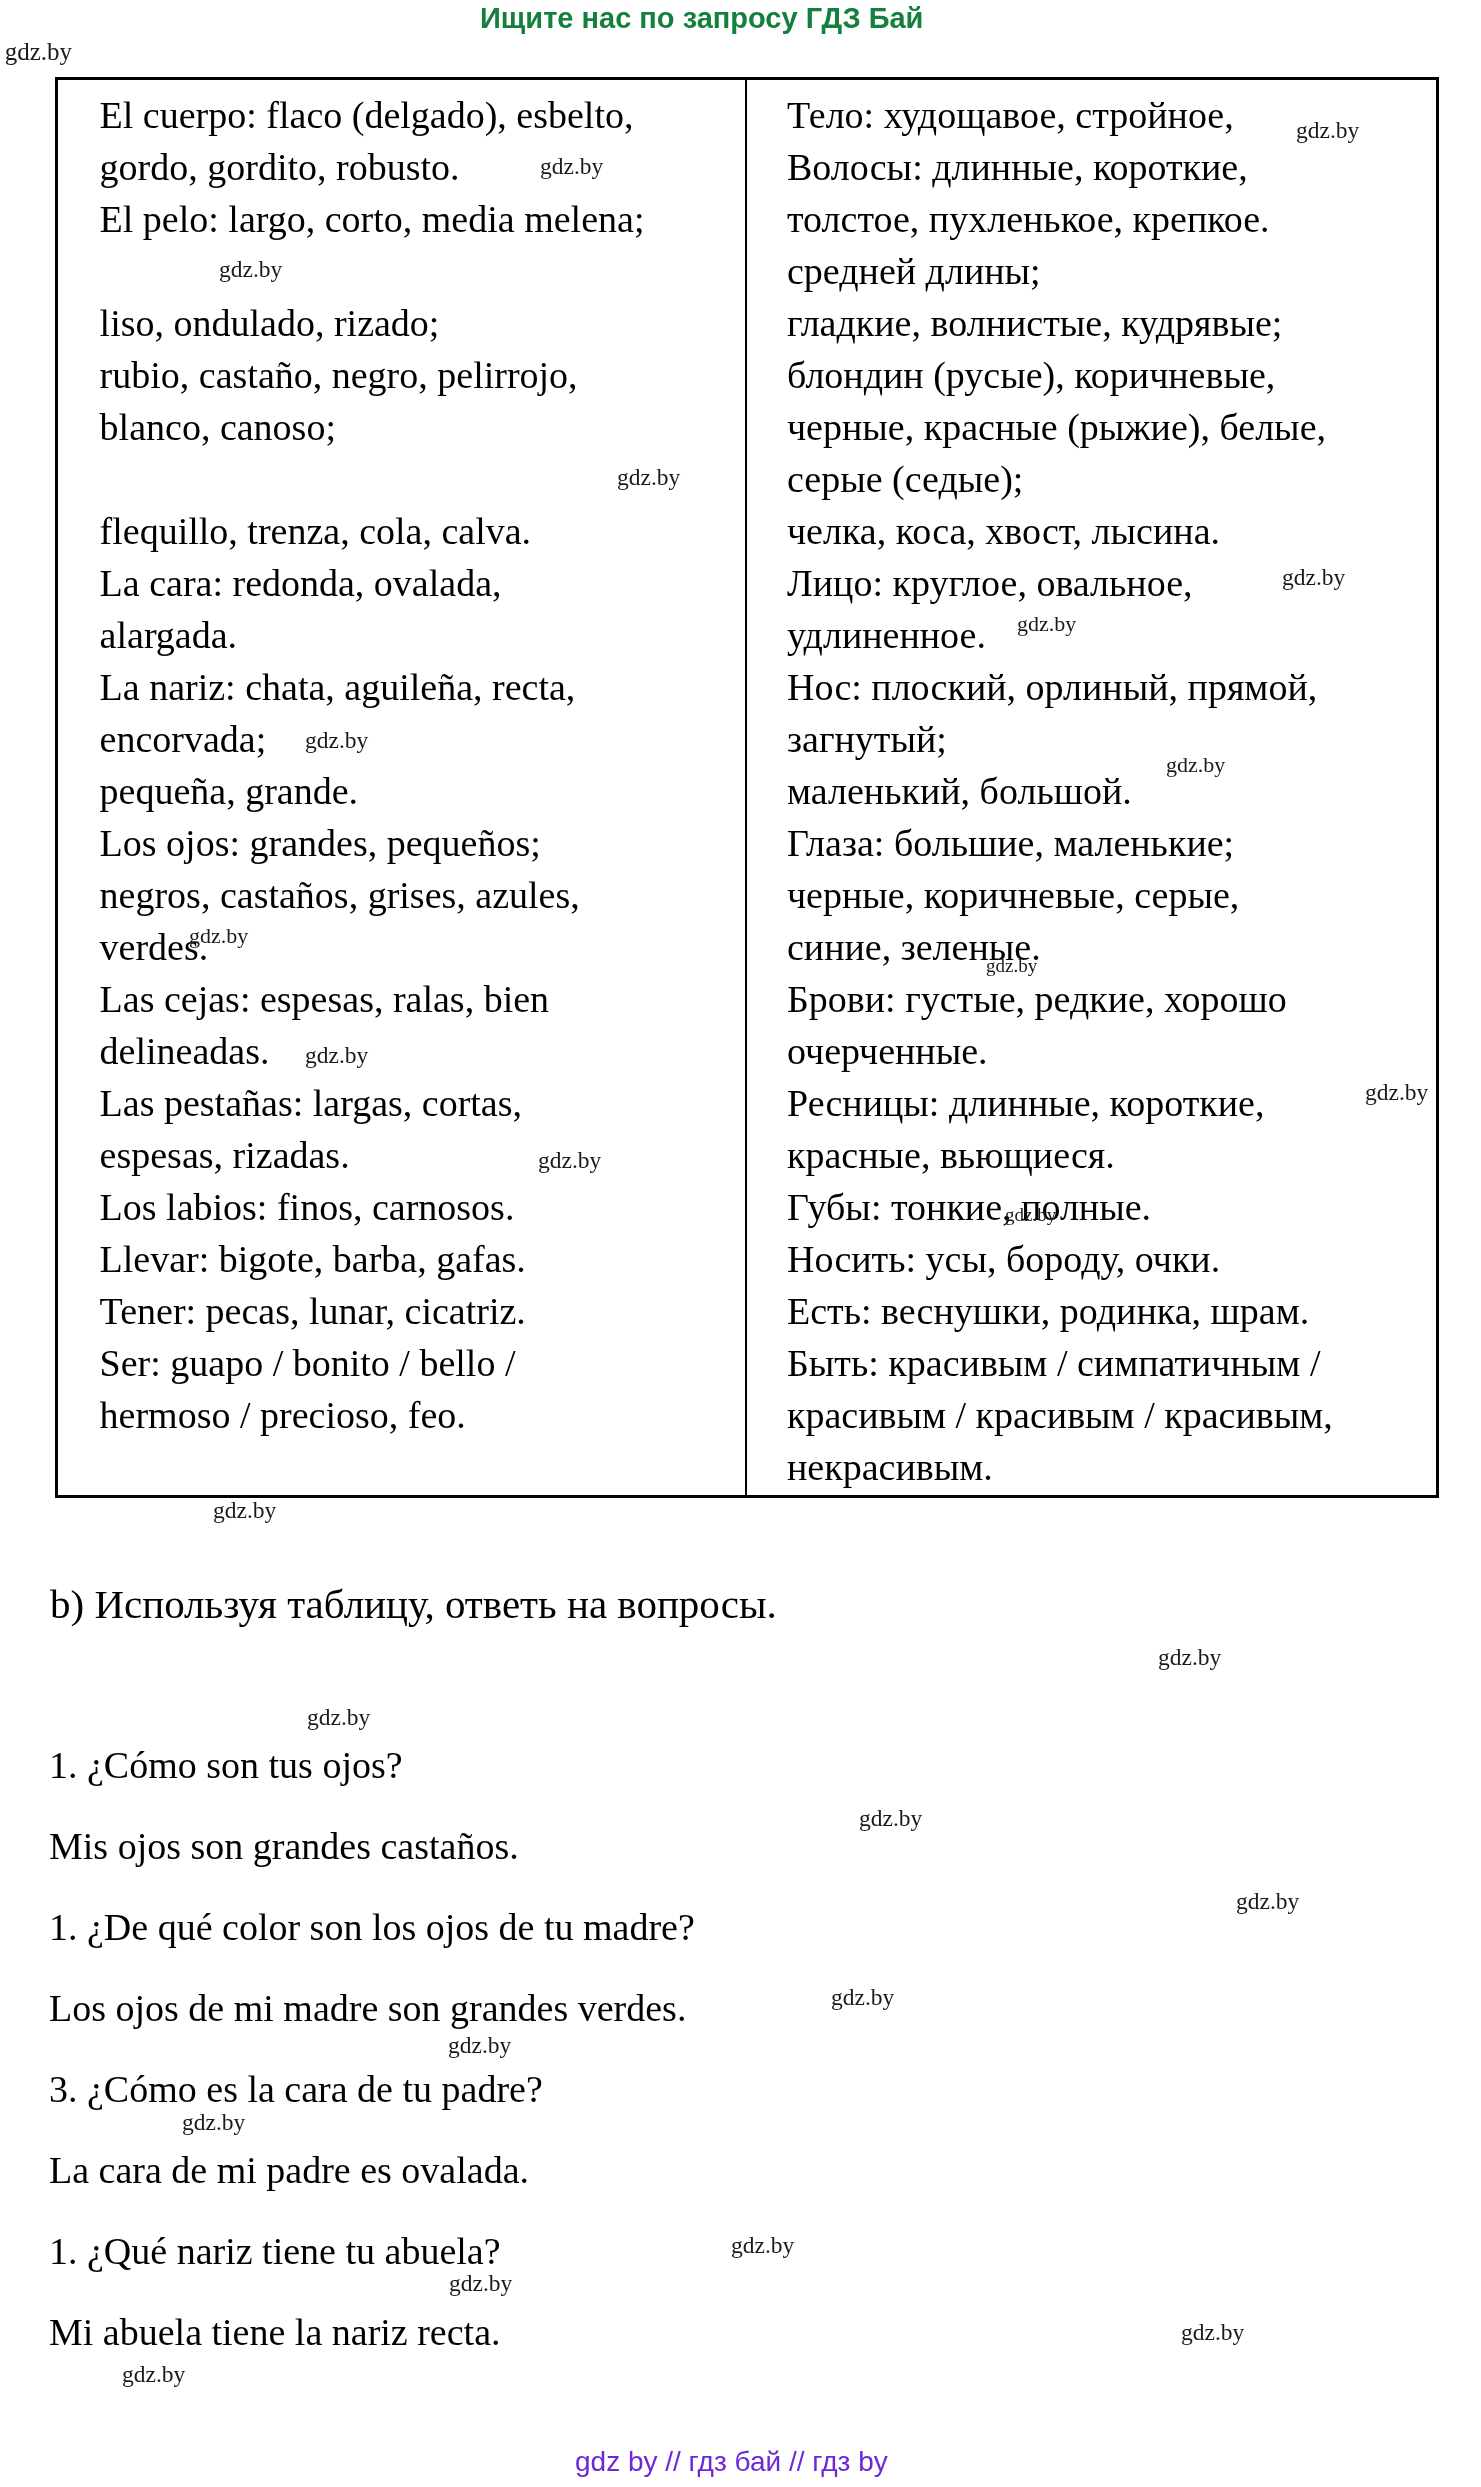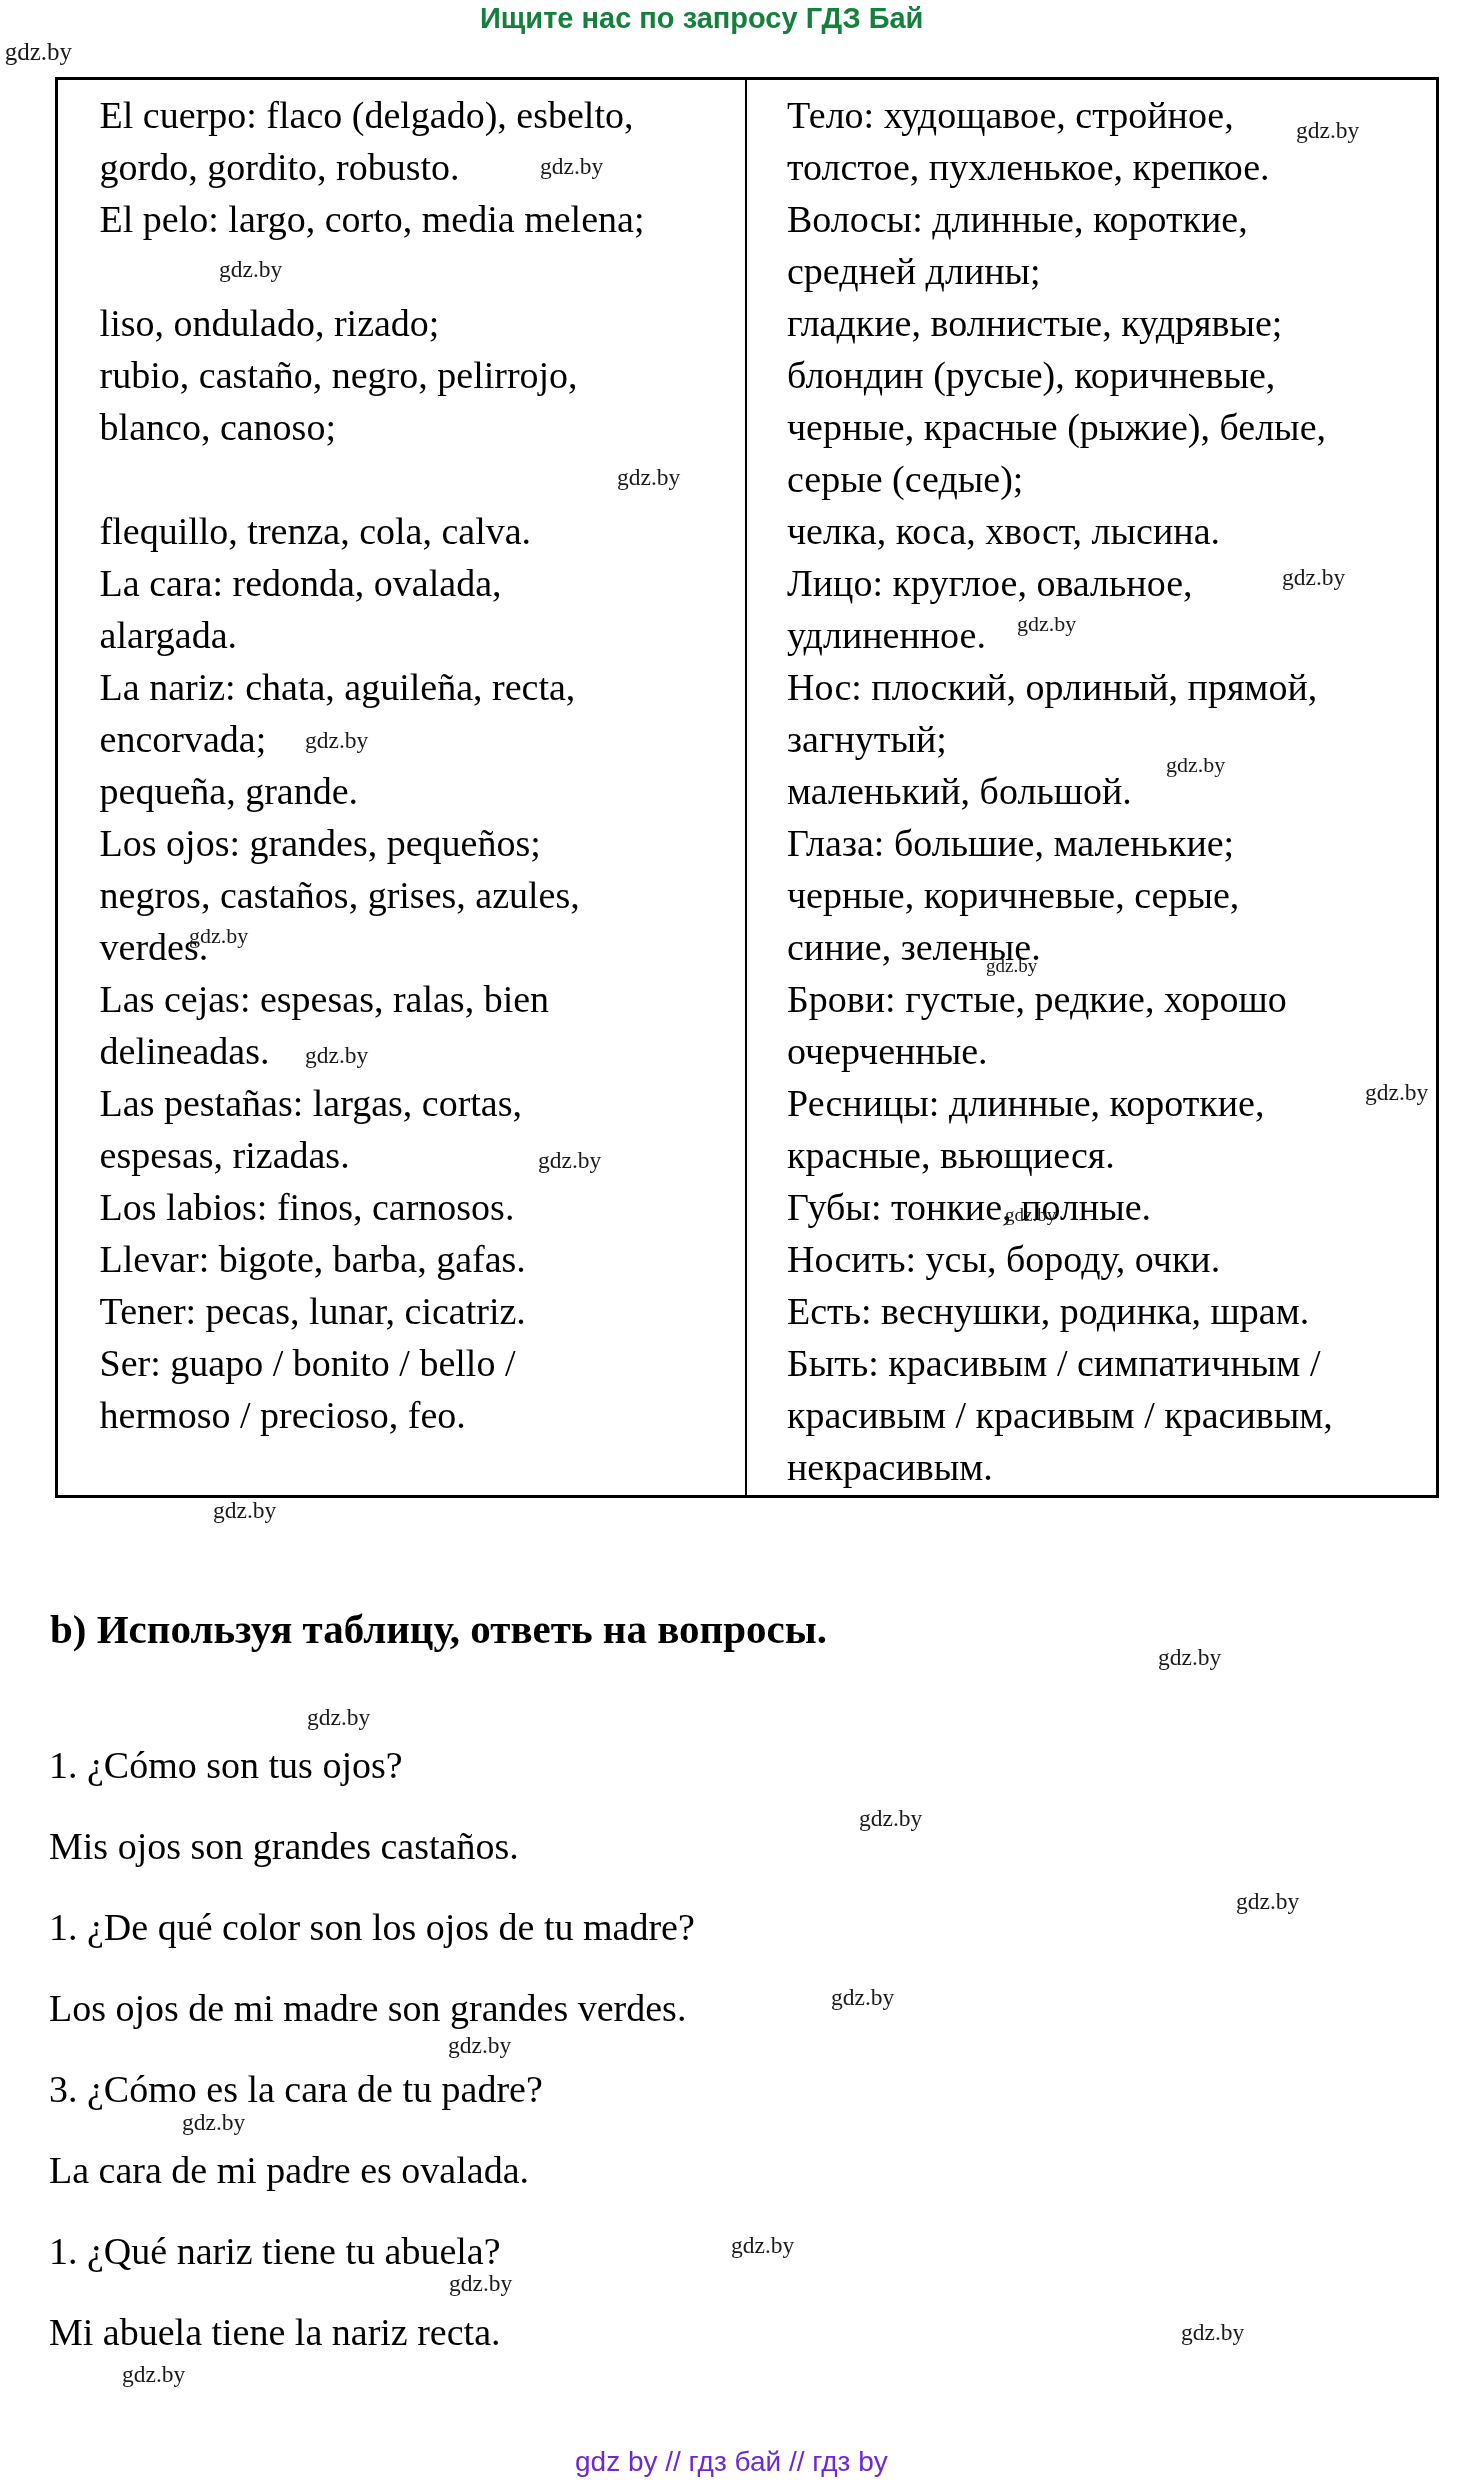--- a/index.html
+++ b/index.html
@@ -31,23 +31,22 @@
     font-size:38px;
     white-space:nowrap;
   }
   .col-left{left:15.6px;width:669px;}
   .col-left .tline{height:52px;line-height:52px;}
   .col-right{left:703px;right:0;}
   .col-right .tline{height:52px;line-height:52px;}
   .tline{overflow:visible;margin-left:26px;}
   .exercise-heading{
     position:absolute;left:50px;top:1580px;
-    font-size:41px;font-weight:bold;
+    font-size:41px;font-weight:normal;
     white-space:nowrap;
-    margin-top:25px;
   }
   .qa-list{
     position:absolute;left:49px;top:1742px;
   }
   .qa-line{
     height:81px;line-height:47px;
     font-size:38px;white-space:nowrap;
   }
   .wm{
     position:absolute;
@@ -95,22 +94,22 @@
         <div class="tline">Las pestañas: largas, cortas,</div>
         <div class="tline">espesas, rizadas.</div>
         <div class="tline">Los labios: finos, carnosos.</div>
         <div class="tline">Llevar: bigote, barba, gafas.</div>
         <div class="tline">Tener: pecas, lunar, cicatriz.</div>
         <div class="tline">Ser: guapo / bonito / bello /</div>
         <div class="tline">hermoso / precioso, feo.</div>
       </div>
     <div class="col col-right" id="col-right">
         <div class="tline">Тело: худощавое, стройное,</div>
+        <div class="tline">Волосы: длинные, короткие,</div>
         <div class="tline">толстое, пухленькое, крепкое.</div>
-        <div class="tline">Волосы: длинные, короткие,</div>
         <div class="tline">средней длины;</div>
         <div class="tline">гладкие, волнистые, кудрявые;</div>
         <div class="tline">блондин (русые), коричневые,</div>
         <div class="tline">черные, красные (рыжие), белые,</div>
         <div class="tline">серые (седые);</div>
         <div class="tline">челка, коса, хвост, лысина.</div>
         <div class="tline">Лицо: круглое, овальное,</div>
         <div class="tline">удлиненное.</div>
         <div class="tline">Нос: плоский, орлиный, прямой,</div>
         <div class="tline">загнутый;</div>

